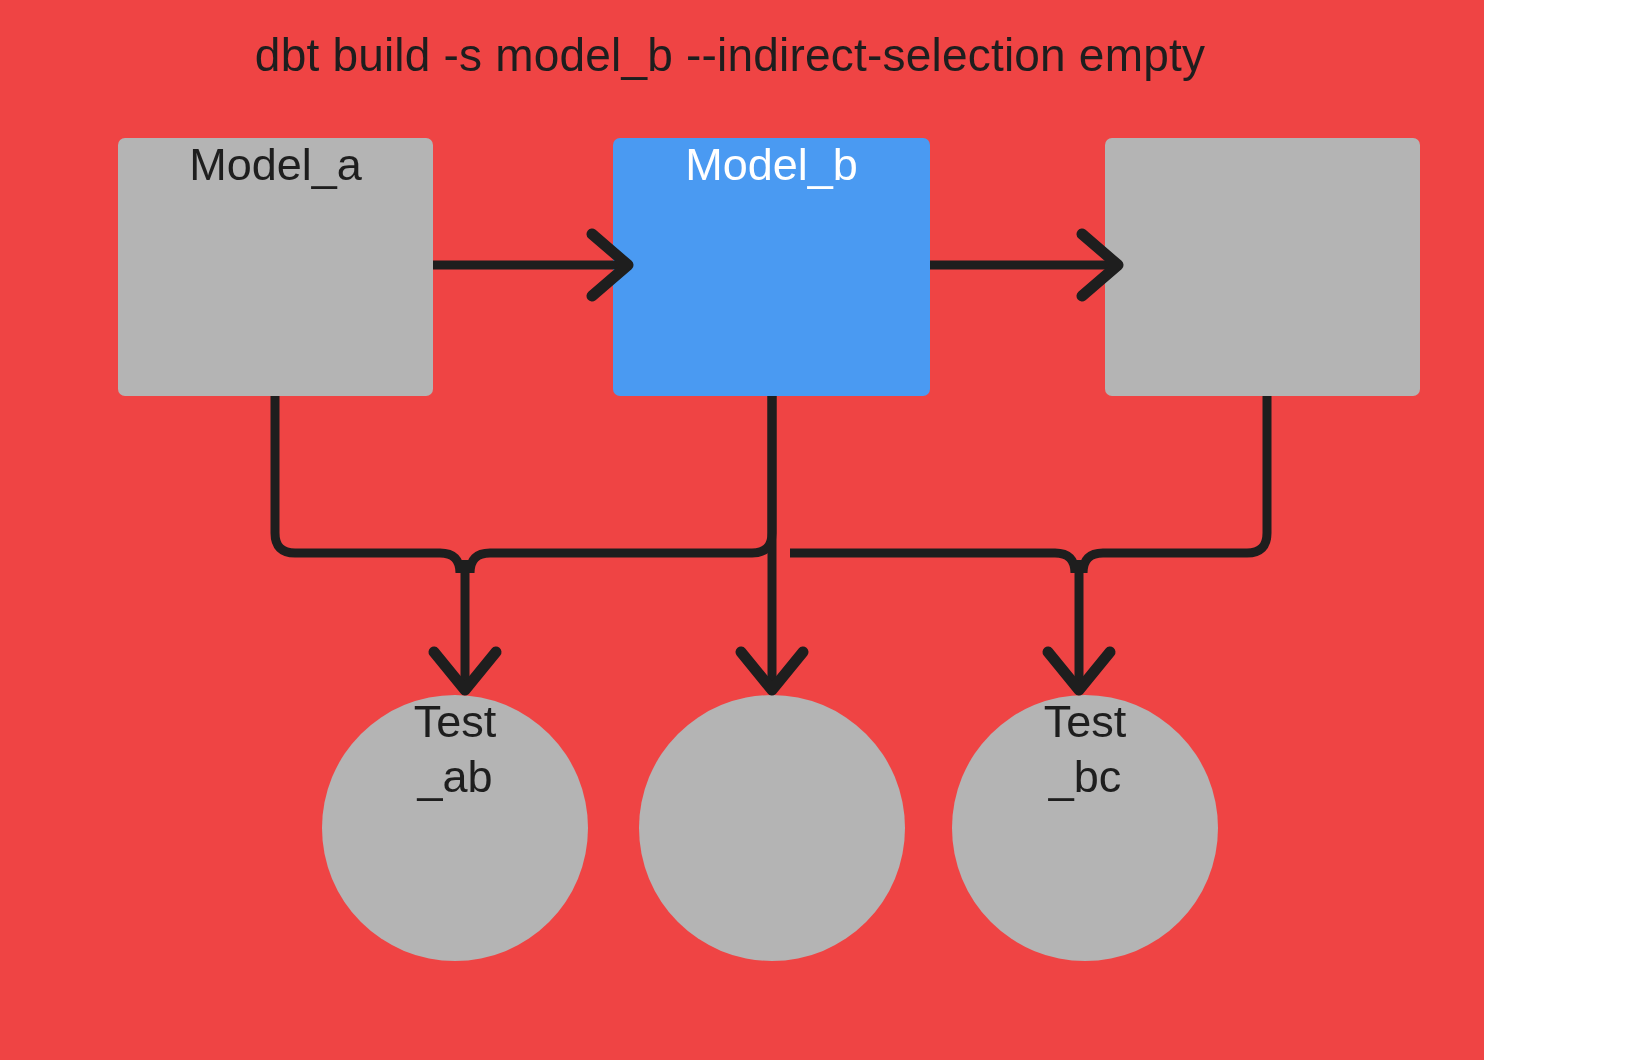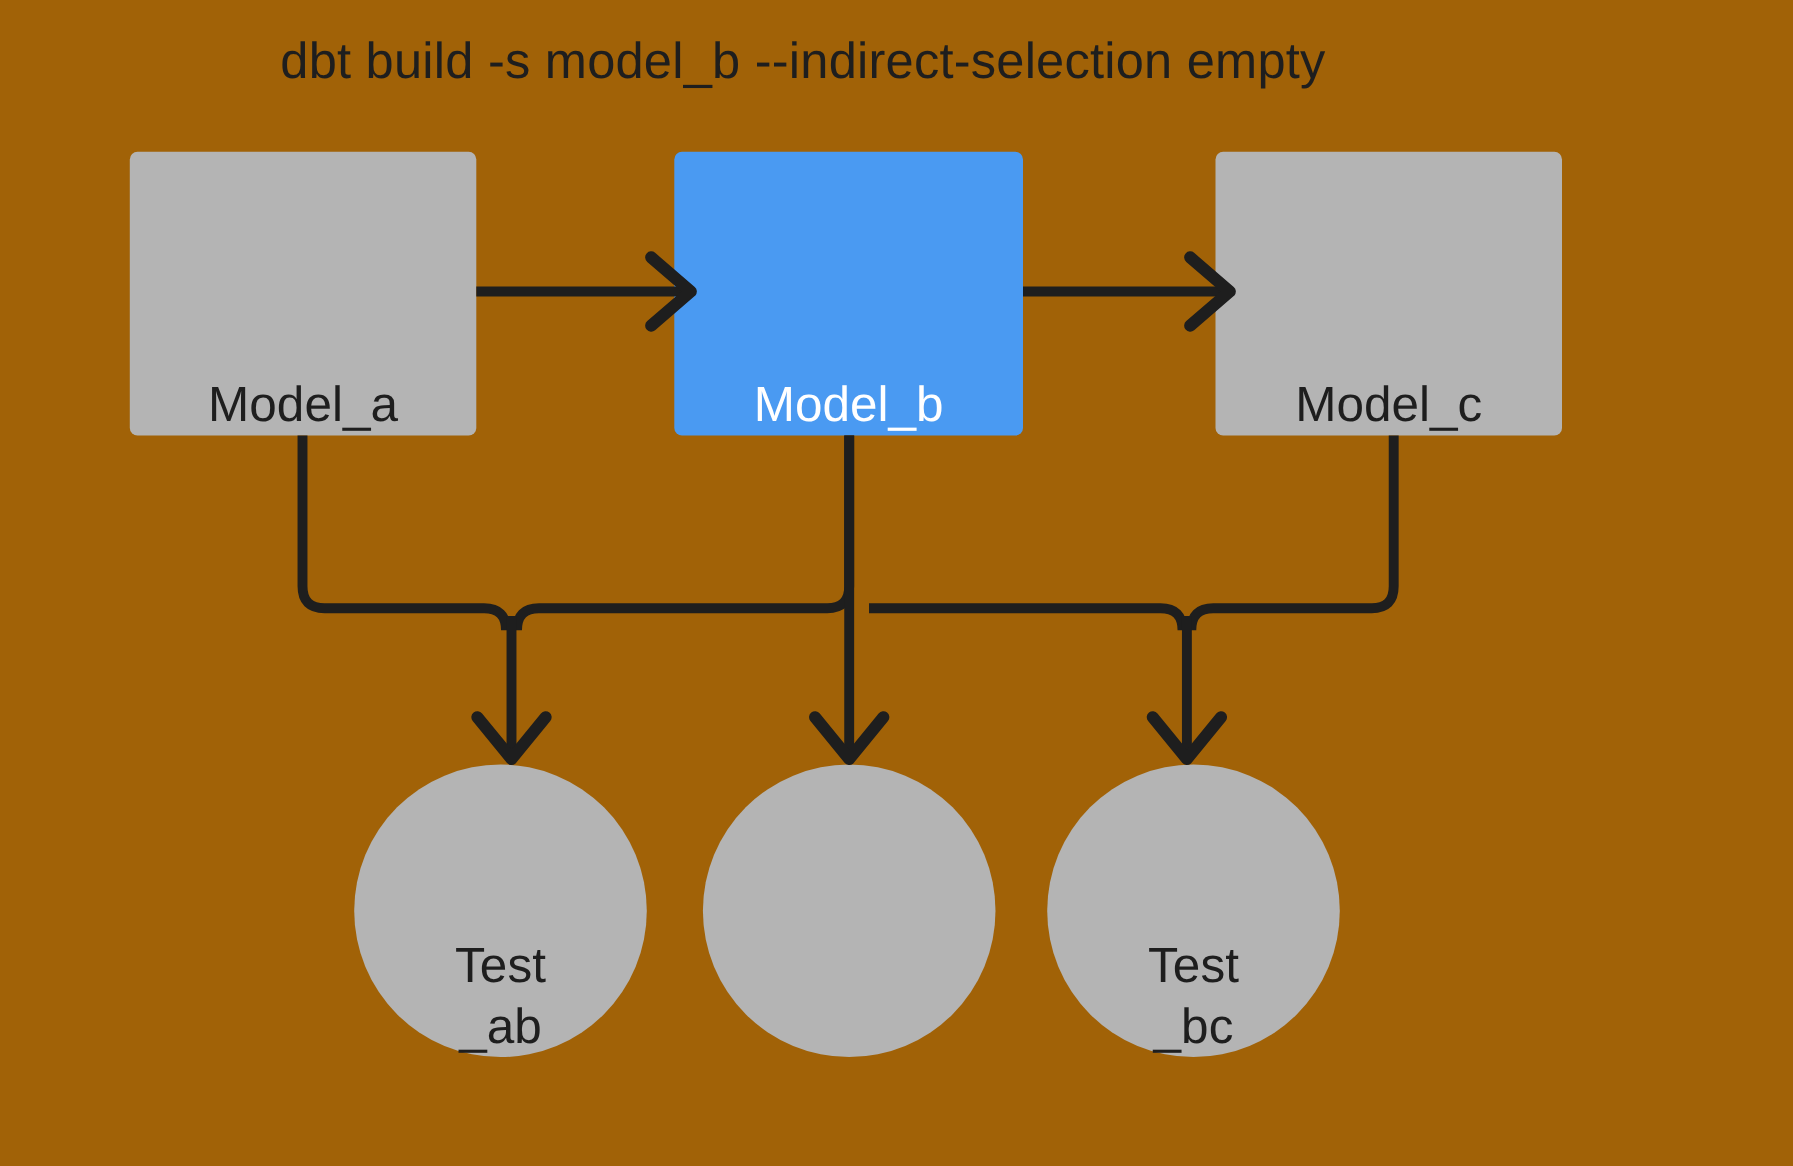--- a/index.html
+++ b/index.html
@@ -5,37 +5,37 @@
   html, body {
     margin: 0;
     padding: 0;
     background: #ffffff;
   }
   body {
     font-family: "Liberation Sans", sans-serif;
   }
   #stage {
     position: relative;
-    width: 1630px;
+    width: 1484px;
     height: 1060px;
-    background: #a16207;
+    background: #ef4444;
     overflow: hidden;
   }
   #diagram-svg {
     position: absolute;
     left: 0;
     top: 0;
     width: 1630px;
     height: 1060px;
   }
   .node-label {
     position: absolute;
     display: flex;
     align-items: center;
-    justify-content: flex-end;
+    justify-content: flex-start;
     flex-direction: column;
     text-align: center;
     pointer-events: none;
     line-height: 1.22;
   }
   .title-text {
     position: absolute;
     left: 0;
     top: 28px;
     width: 1460px;
@@ -109,23 +109,20 @@
   </svg>
 
   <div class="node-label" style="left:118px; top:138px; width:315px; height:258px;">
     <span class="box-label">Model_a</span>
   </div>
 
   <div class="node-label" style="left:613px; top:138px; width:317px; height:258px;">
     <span class="box-label on-blue">Model_b</span>
   </div>
 
-  <div class="node-label" style="left:1105px; top:138px; width:315px; height:258px;">
-    <span class="box-label">Model_c</span>
-  </div>
 
   <div class="node-label" style="left:322px; top:695px; width:266px; height:266px;">
     <span class="circle-label">
       <span class="ln">Test</span>
       <span class="ln">_ab</span>
     </span>
   </div>
 
 
   <div class="node-label" style="left:952px; top:695px; width:266px; height:266px;">

